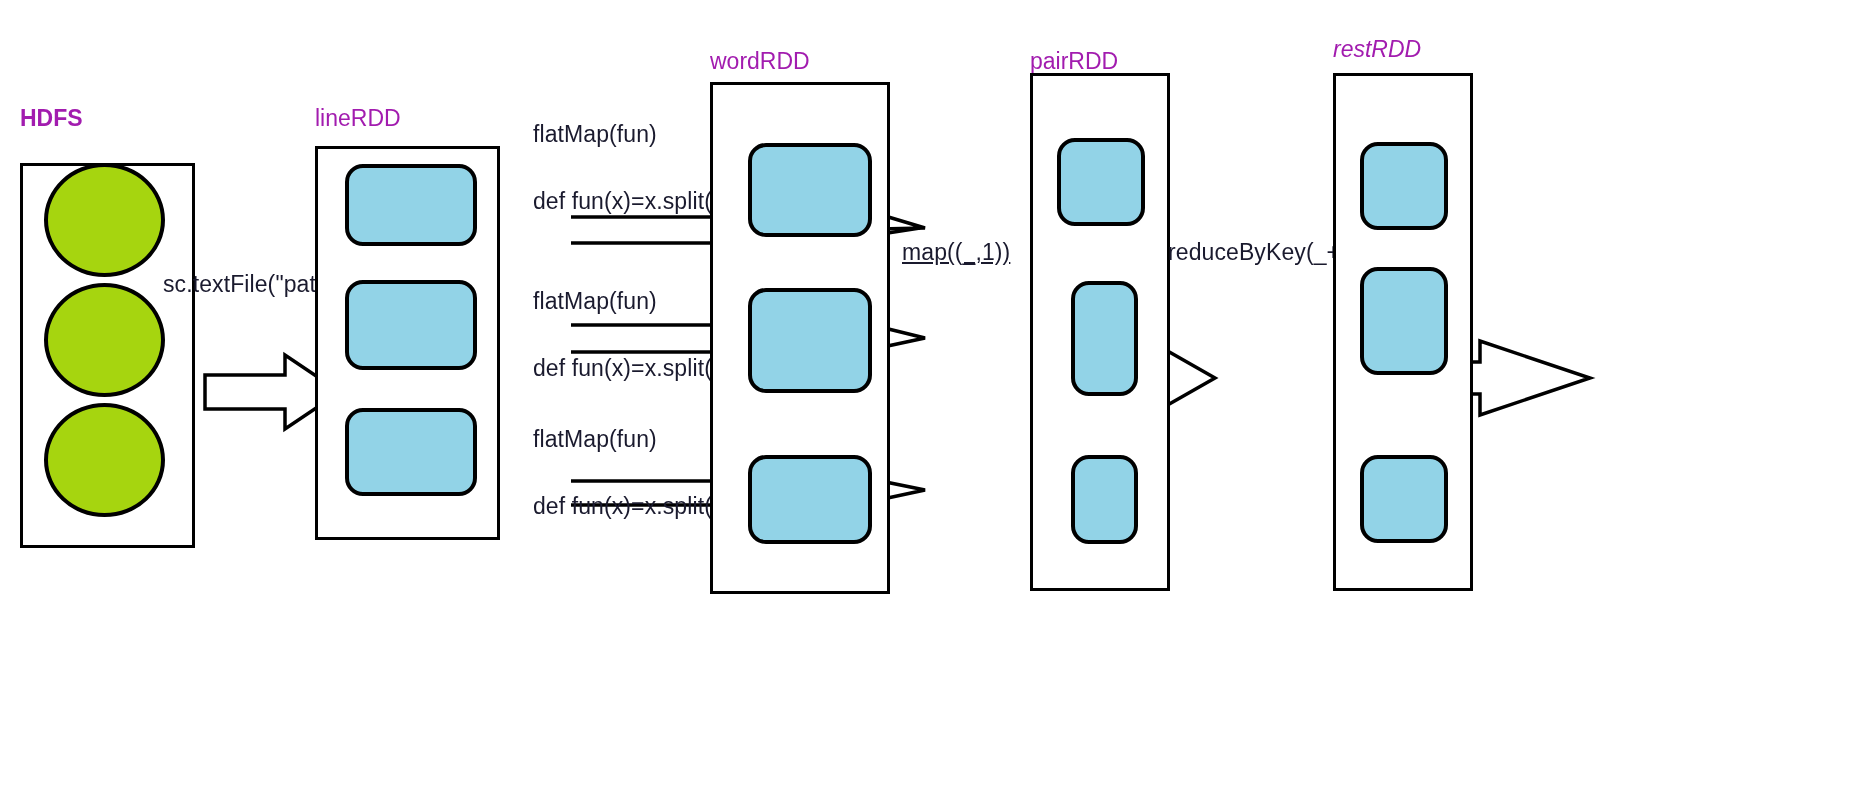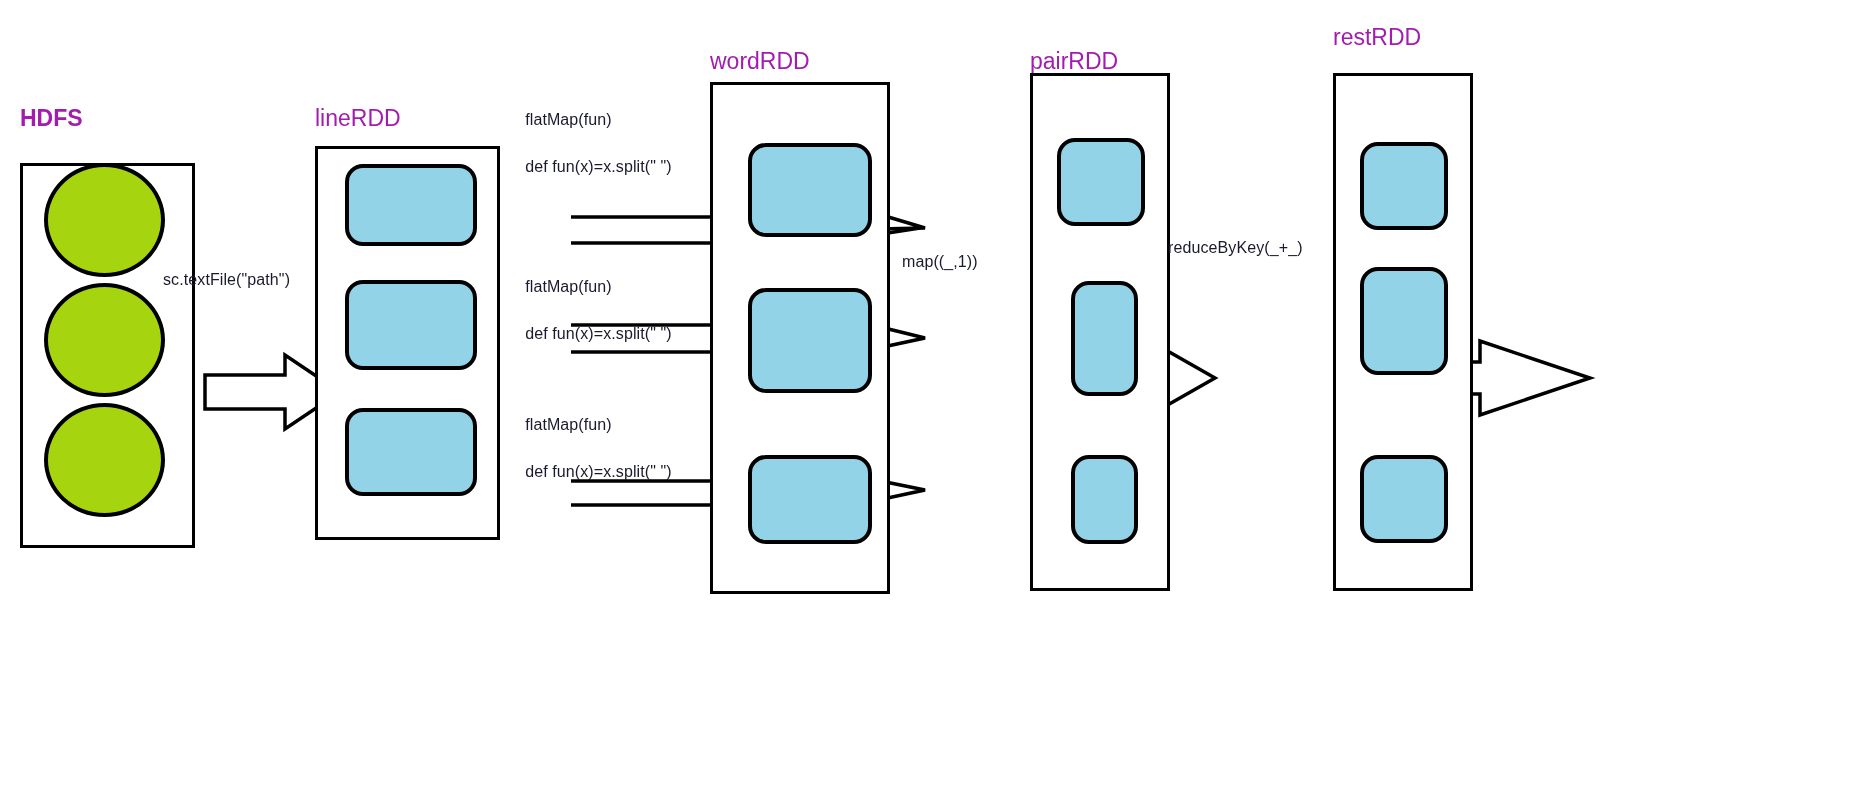--- a/index.html
+++ b/index.html
@@ -11,21 +11,21 @@
     position: relative;
     width: 1854px;
     height: 792px;
     background: #ffffff;
     font-family: "Liberation Sans", sans-serif;
     overflow: hidden;
   }
   .label {
     position: absolute;
     color: #1a1a2e;
-    font-size: 16px;
+    font-size: 23px;
     line-height: 1.45;
     white-space: pre;
     letter-spacing: 0.1px;
   }
   .stage-title {
     position: absolute;
     color: #a21caf;
     font-size: 23px;
     white-space: pre;
     text-align: left;
@@ -114,29 +114,29 @@
     <span>flatMap(fun)</span><br>
     <span>def fun(x)=x.split(" ")</span>
   </div>
 
   <div class="stage-title" style="left:710px; top:48px; width:180px;">wordRDD</div>
   <div class="container-box" style="left:710px; top:82px; width:180px; height:512px;"></div>
   <div class="rrect" style="left:748px; top:143px; width:124px; height:94px;"></div>
   <div class="rrect" style="left:748px; top:288px; width:124px; height:105px;"></div>
   <div class="rrect" style="left:748px; top:455px; width:124px; height:89px;"></div>
 
-  <div class="label" style="left:902px; top:250px;">map((_,1))</div>
+  <div class="label" style="left:902px; top:236px;text-decoration:underline;">map((_,1))</div>
 
   <div class="stage-title" style="left:1030px; top:48px; width:140px;">pairRDD</div>
   <div class="container-box" style="left:1030px; top:73px; width:140px; height:518px;"></div>
   <div class="rrect" style="left:1057px; top:138px; width:88px; height:88px;"></div>
   <div class="rrect" style="left:1071px; top:281px; width:67px; height:115px;"></div>
   <div class="rrect" style="left:1071px; top:455px; width:67px; height:89px;"></div>
 
   <div class="label" style="left:1168px; top:236px;">reduceByKey(_+_)</div>
 
-  <div class="stage-title" style="left:1333px; top:24px; width:140px;">restRDD</div>
+  <div class="stage-title" style="left:1333px; top:36px; width:140px;font-style:italic;">restRDD</div>
   <div class="container-box" style="left:1333px; top:73px; width:140px; height:518px;"></div>
   <div class="rrect" style="left:1360px; top:142px; width:88px; height:88px;"></div>
   <div class="rrect" style="left:1360px; top:267px; width:88px; height:108px;"></div>
   <div class="rrect" style="left:1360px; top:455px; width:88px; height:88px;"></div>
 
 </div>
 
 </body></html>

